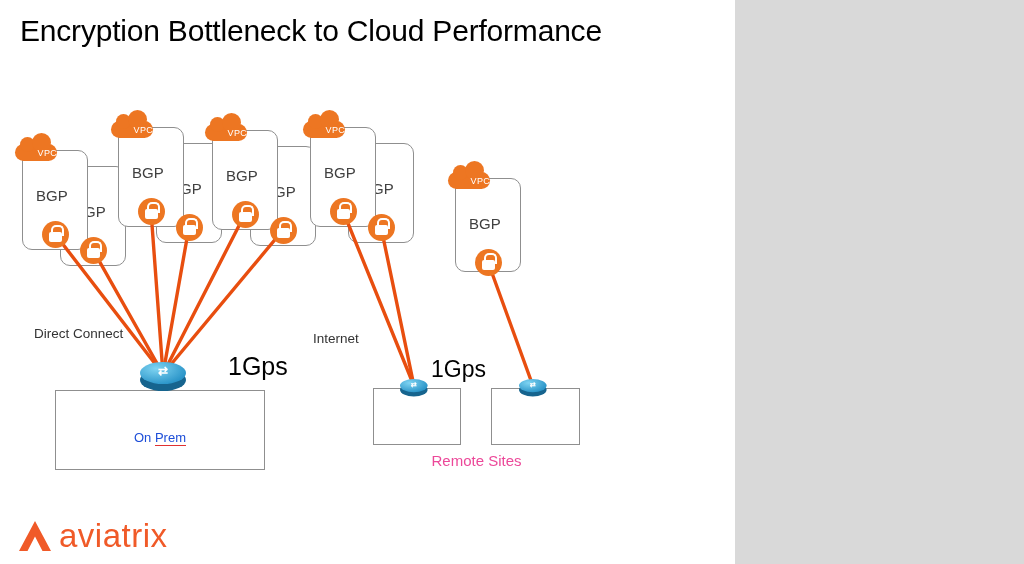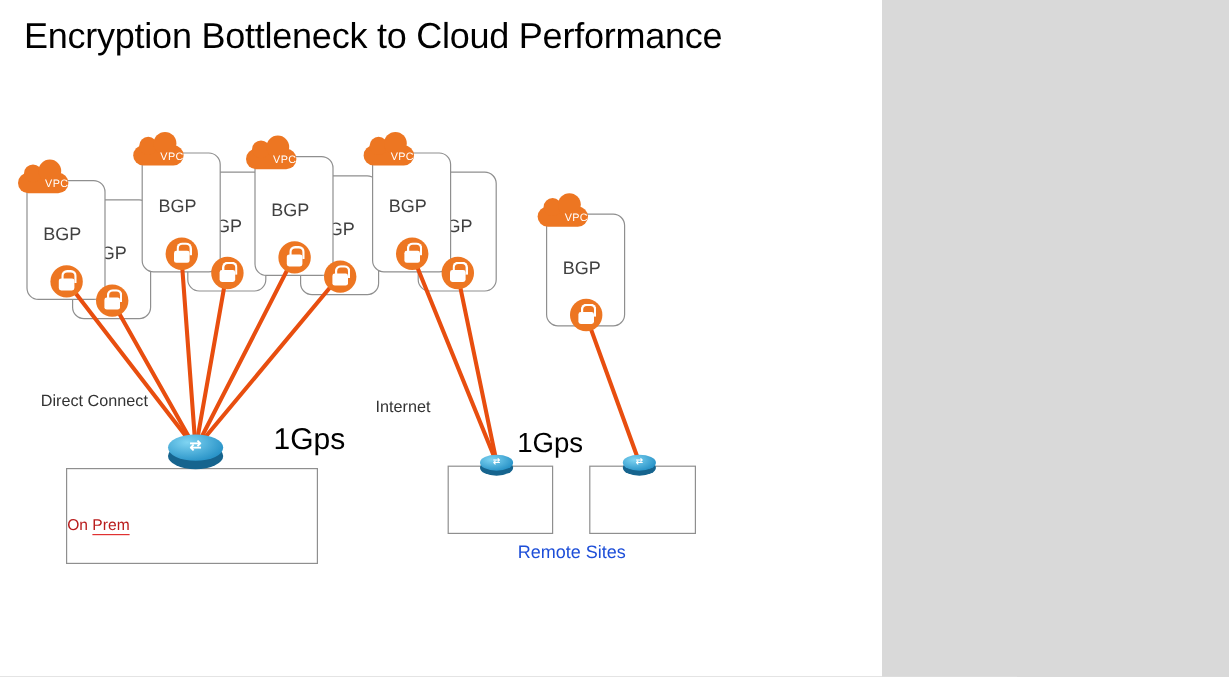--- a/index.html
+++ b/index.html
@@ -40,25 +40,25 @@
   
   .router{position:absolute;width:46px;height:30px;z-index:6;}
   .router i{display:block;position:absolute;}
   .router .puck-bottom{top:7px;left:0;width:46px;height:22px;background:#16648e;border-radius:50%;}
   .router .puck-top{top:0;left:0;width:46px;height:22px;background:radial-gradient(ellipse at 35% 30%,#7fd4f2,#2a94c8 75%);border-radius:50%;}
   .router .arrows{position:absolute;top:2px;left:0;width:46px;text-align:center;color:#fff;font-size:12px;font-weight:bold;}
   .router.small{transform:scale(0.6);transform-origin:top left;}
 
   
   .site-box{position:absolute;background:#fff;border:1px solid var(--box-border);}
-  .onprem-label{position:absolute;bottom:24px;width:100%;text-align:left;font-size:13px;color:#b91c1c;}
+  .onprem-label{position:absolute;bottom:24px;width:100%;text-align:center;font-size:13px;color:#1d4ed8;}
   .onprem-label .sp{border-bottom:1.6px solid #e03131;}
   .small-label{position:absolute;font-size:13.5px;color:#333;}
   .bw-label{position:absolute;font-size:25px;color:#000;}
-  .remote-sites-label{position:absolute;left:373px;top:452px;width:207px;text-align:center;font-size:15px;color:#1d4ed8;}
+  .remote-sites-label{position:absolute;left:373px;top:452px;width:207px;text-align:center;font-size:15px;color:#ec4899;}
 
   
   .sidebar{position:absolute;left:735px;top:0;width:289px;height:564px;background:var(--sidebar-gray);padding:28px 20px 0 22px;color:#1a1a1a;}
   .sidebar .intro{font-size:20px;line-height:1.42;}
   .sidebar .intro .term{text-decoration:underline;}
   .sidebar ul{margin:2px 0 0 0;padding-left:48px;font-size:20px;line-height:1.42;}
   .sidebar .why{margin-top:30px;font-size:20px;line-height:1.42;}
 
   
   .logo{position:absolute;left:18px;top:517px;display:flex;align-items:center;gap:7px;}
@@ -188,14 +188,20 @@
   <div class="router small" style="left:519px;top:379px;">
     <i class="puck-bottom"></i>
       <i class="puck-top"></i>
     <span class="arrows">⇄</span>
   </div>
   <div class="remote-sites-label">Remote Sites</div>
 
   <div class="sidebar">
   </div>
 
+  <div class="logo">
+    <svg width="34" height="32" viewBox="0 0 34 32">
+      <path d="M17 1 L33 31 L24.5 31 L17 16.5 L9.5 31 L1 31 Z" fill="#F05A28"></path>
+    </svg>
+    <span class="wordmark">aviatrix</span>
+  </div>
 
 </div>
 
 </body></html>

